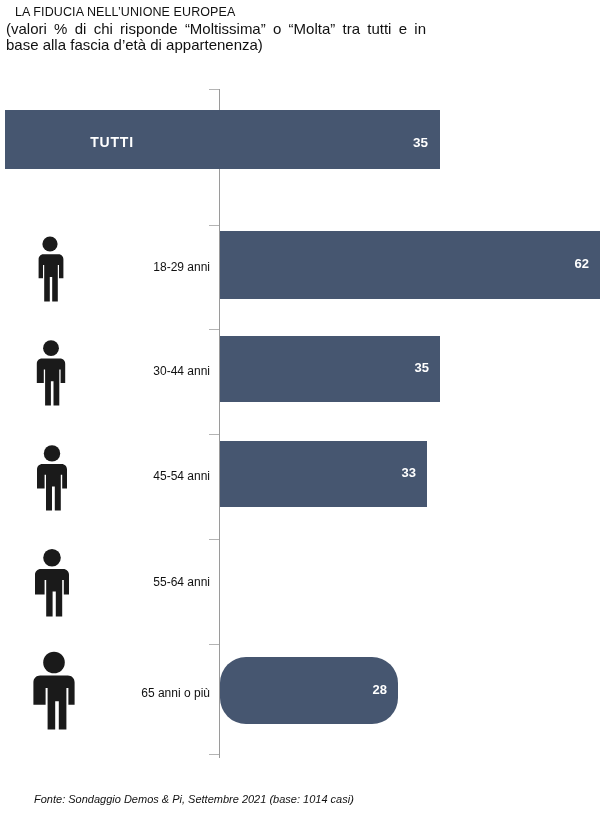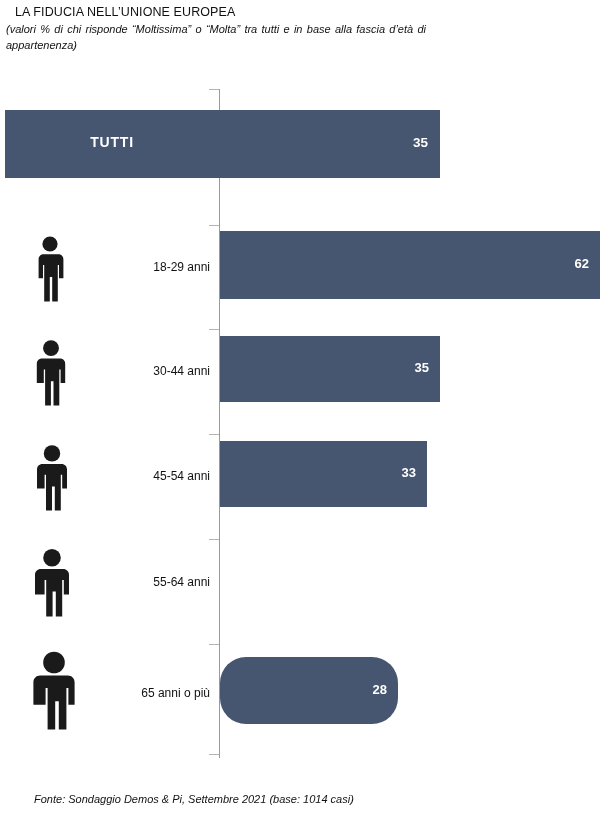--- a/index.html
+++ b/index.html
@@ -32,22 +32,21 @@
     padding-left: 9px;
   }
   #chart-question {
     font-size: 11.5px;
     font-style: italic;
     line-height: 15px;
     margin-top: 1px;
     white-space: nowrap;
   }
   #chart-note {
-    font-size: 11px;
-    font-style: italic;
+    font-size: 15px;
     line-height: 16px;
     margin-top: 1px;
     width: 420px;
     text-align: justify;
   }
 
   
   #plot {
     position: absolute;
     left: 0;
@@ -69,21 +68,21 @@
     width: 10px;
     height: 1px;
     background: #b4b4b4;
   }
 
   
   #row-tutti {
     position: absolute;
     left: 5px;
     top: 24px;
-    height: 68px;
+    height: 59px;
     background: #465670;
   }
   #tutti-label {
     position: absolute;
     left: 0;
     top: 0;
     width: 214px;
     height: 65px;
     line-height: 65px;
     text-align: center;

